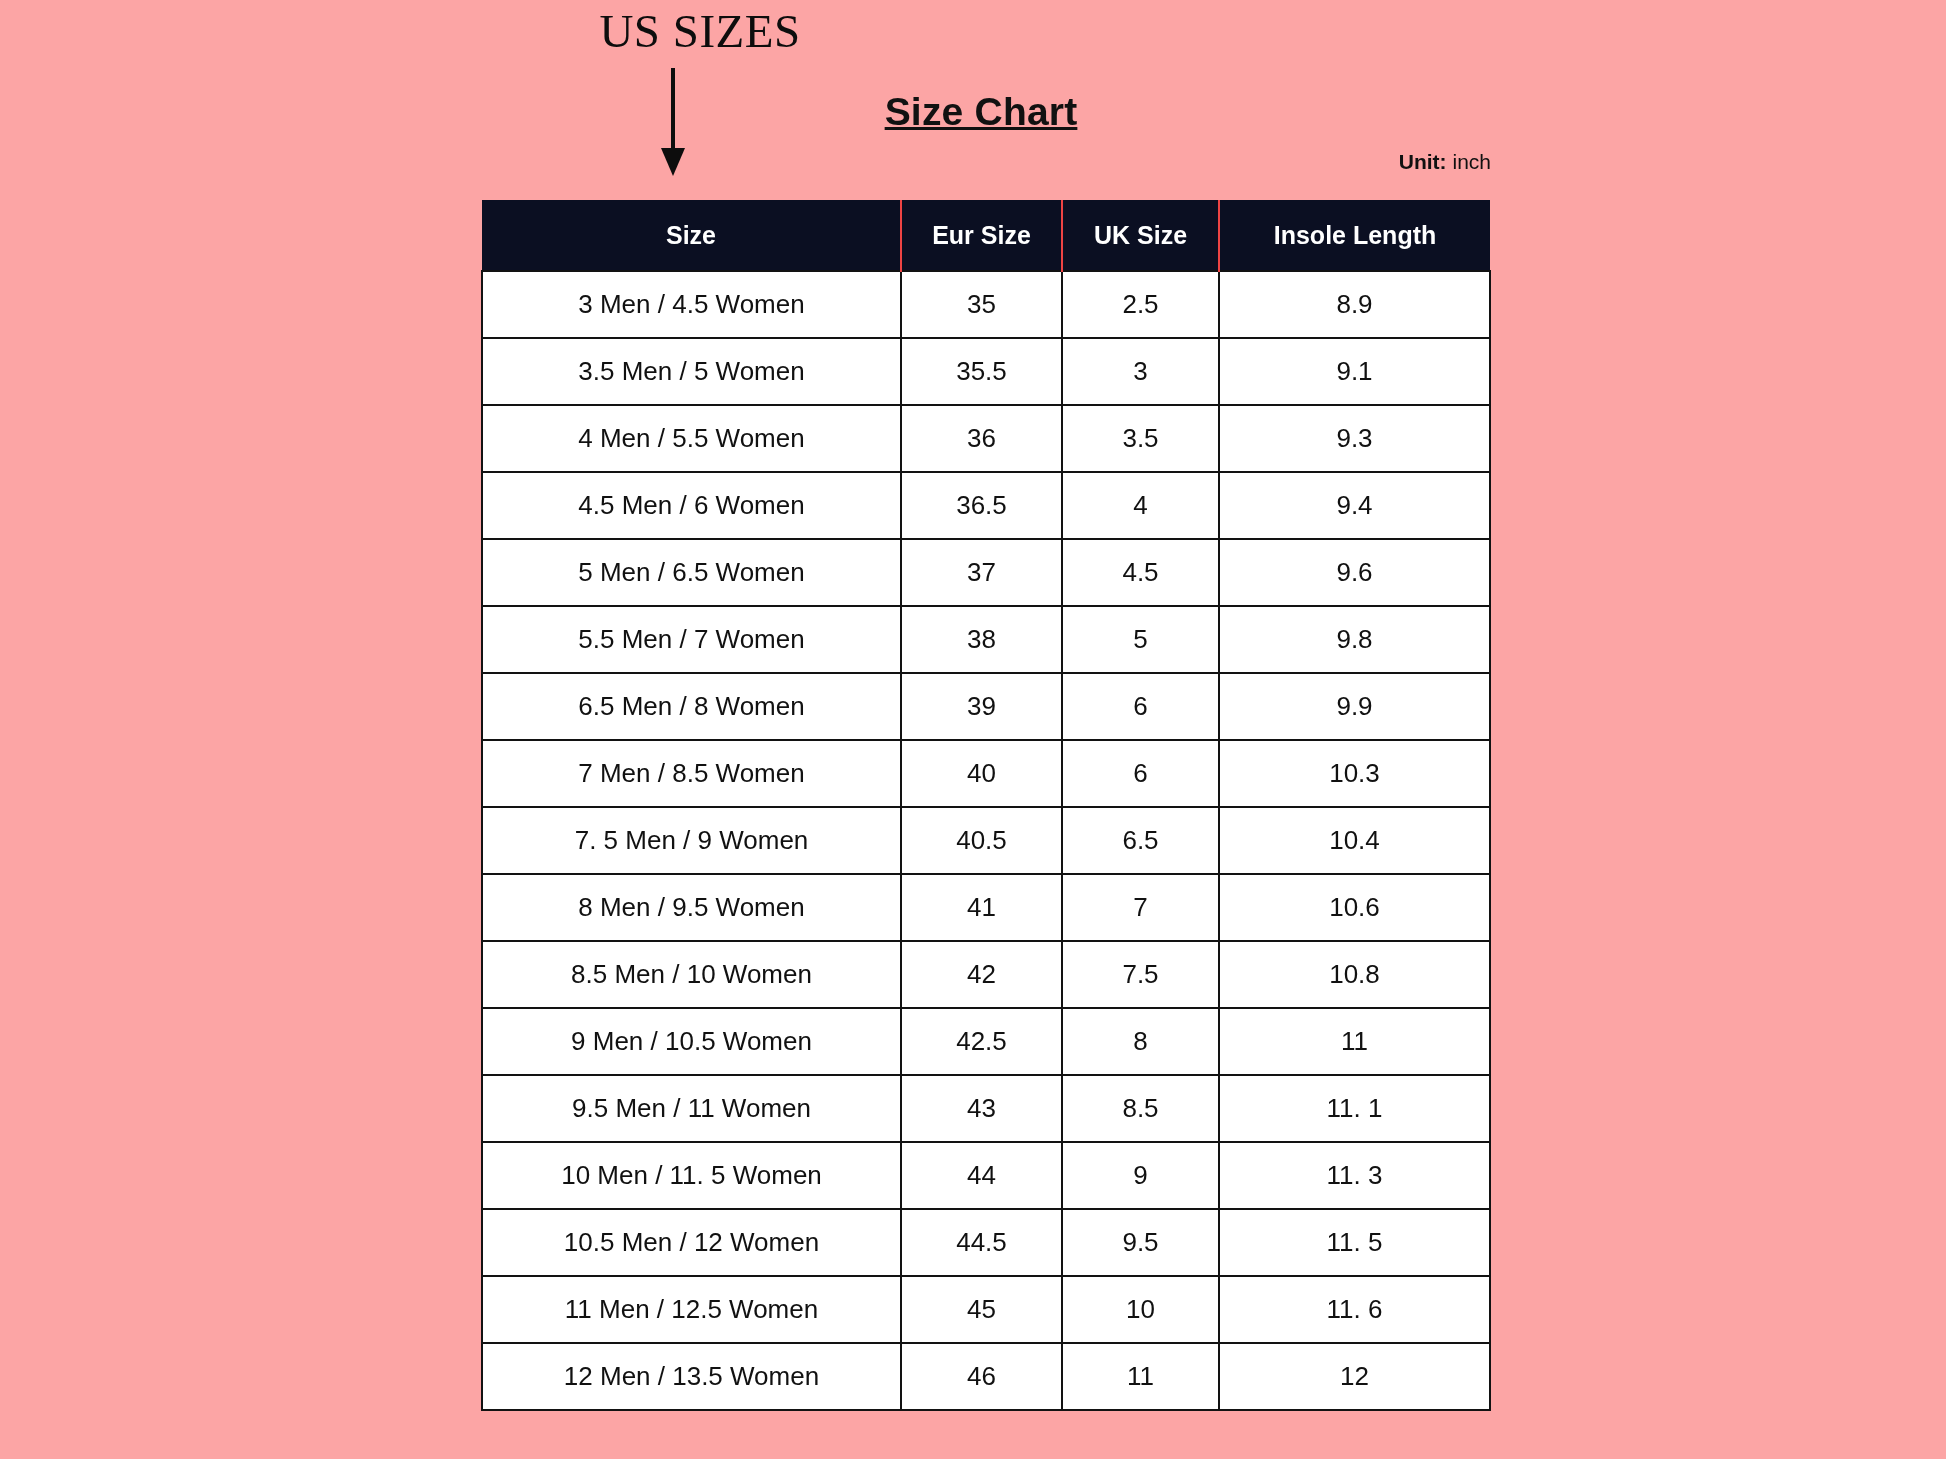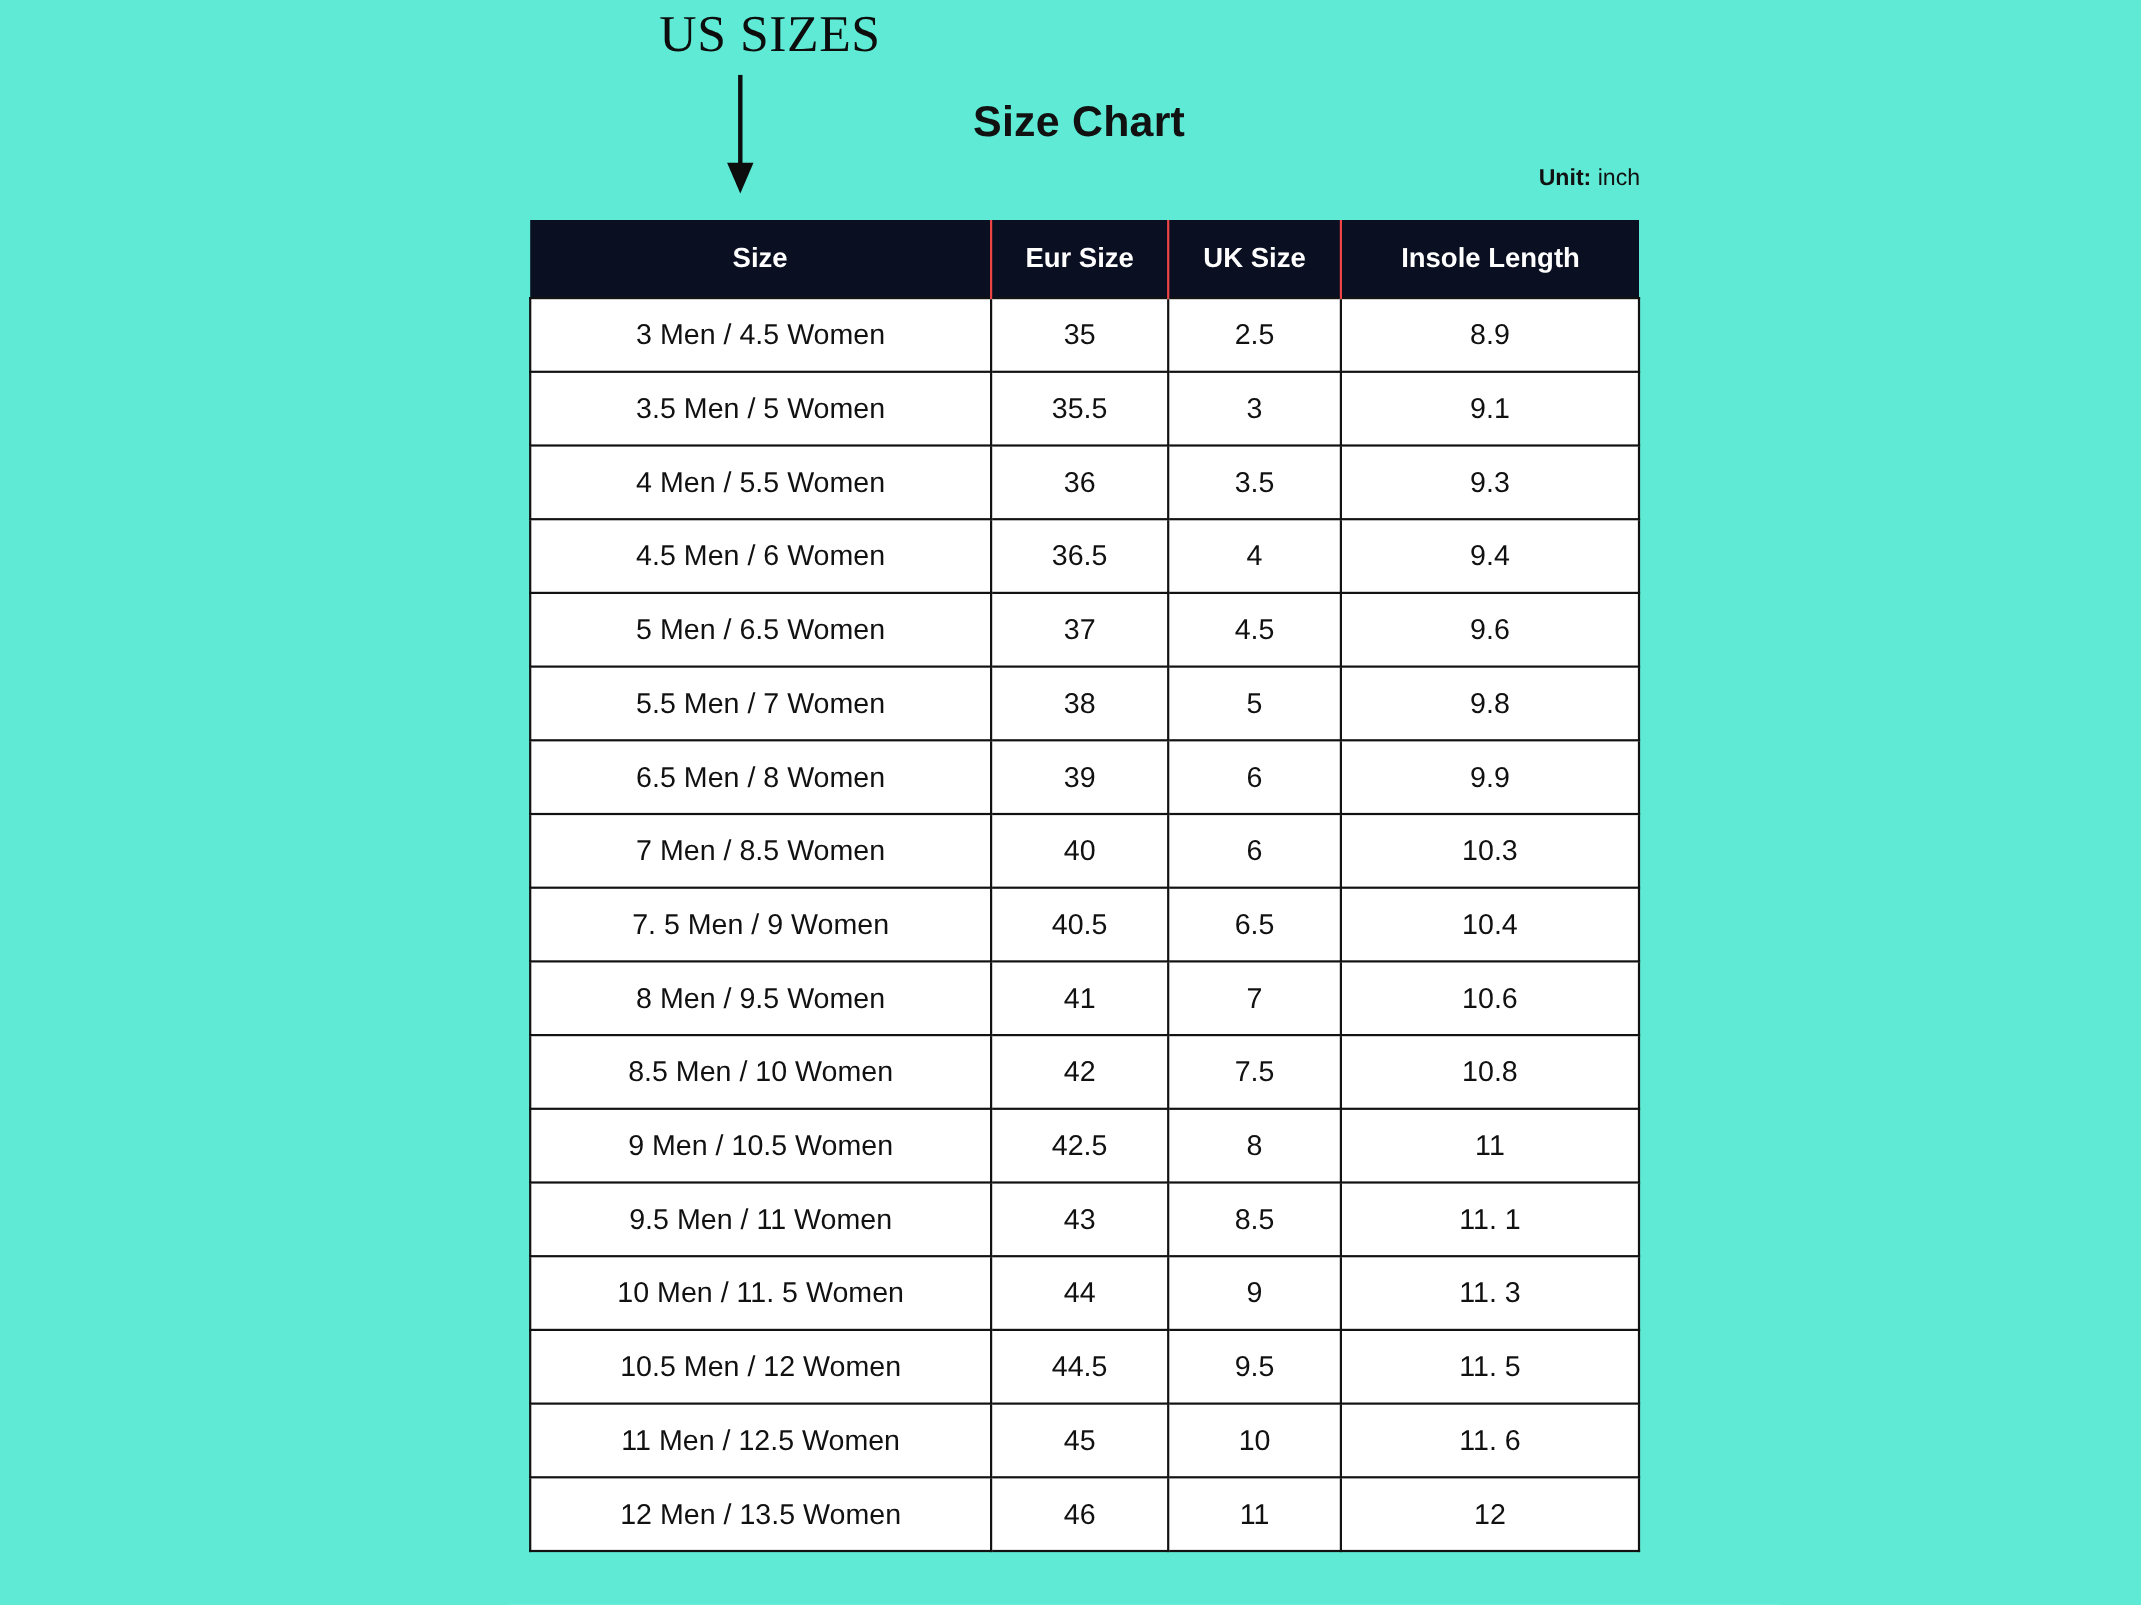--- a/index.html
+++ b/index.html
@@ -13,21 +13,21 @@
     font-family: "Liberation Sans", sans-serif;
     color: #111111;
     position: relative;
     overflow: hidden;
   }
 
   .page {
     position: relative;
     width: 1946px;
     height: 1459px;
-    background: #5eead4;
+    background: #fca5a5;
   }
 
   
   .us-sizes-annotation {
     position: absolute;
     left: 535px;
     top: 6px;
     width: 330px;
     text-align: center;
   }
@@ -56,20 +56,21 @@
     text-align: center;
     font-size: 39px;
     font-weight: bold;
     color: #111111;
     letter-spacing: 0.2px;
   }
   
   .chart-title-inner {
     display: inline-block;
     transform: translateX(8px);
+    text-decoration: underline;
   }
 
   
   .unit-line {
     position: absolute;
     right: 455px;
     top: 150px;
     font-size: 21px;
     color: #111111;
     white-space: nowrap;

